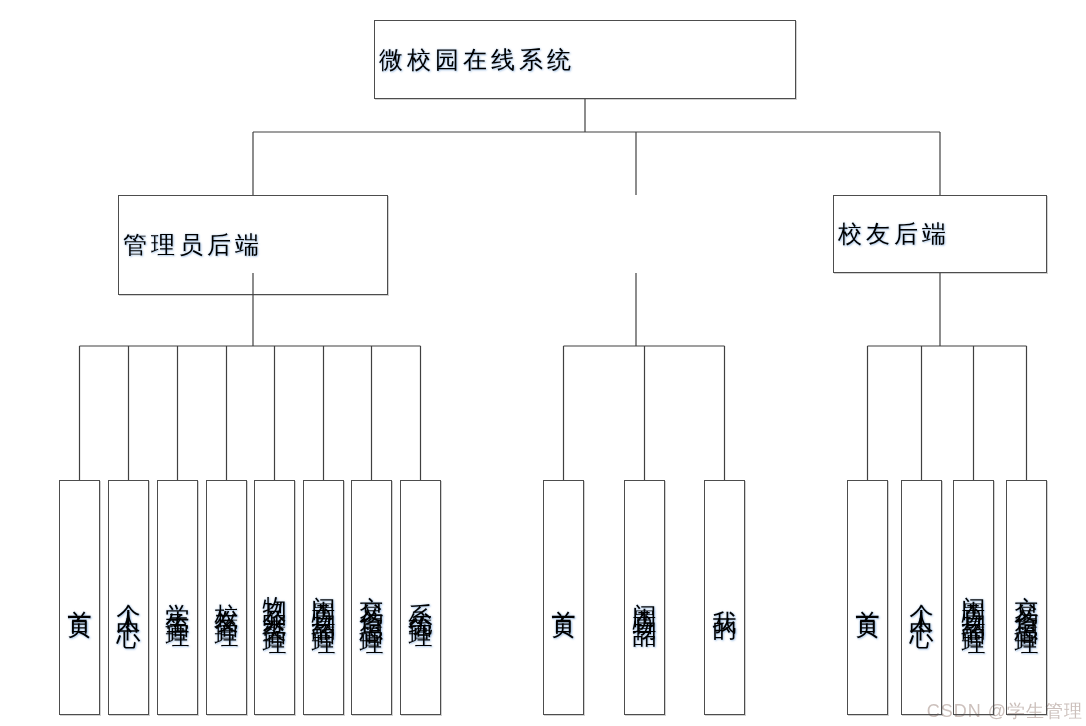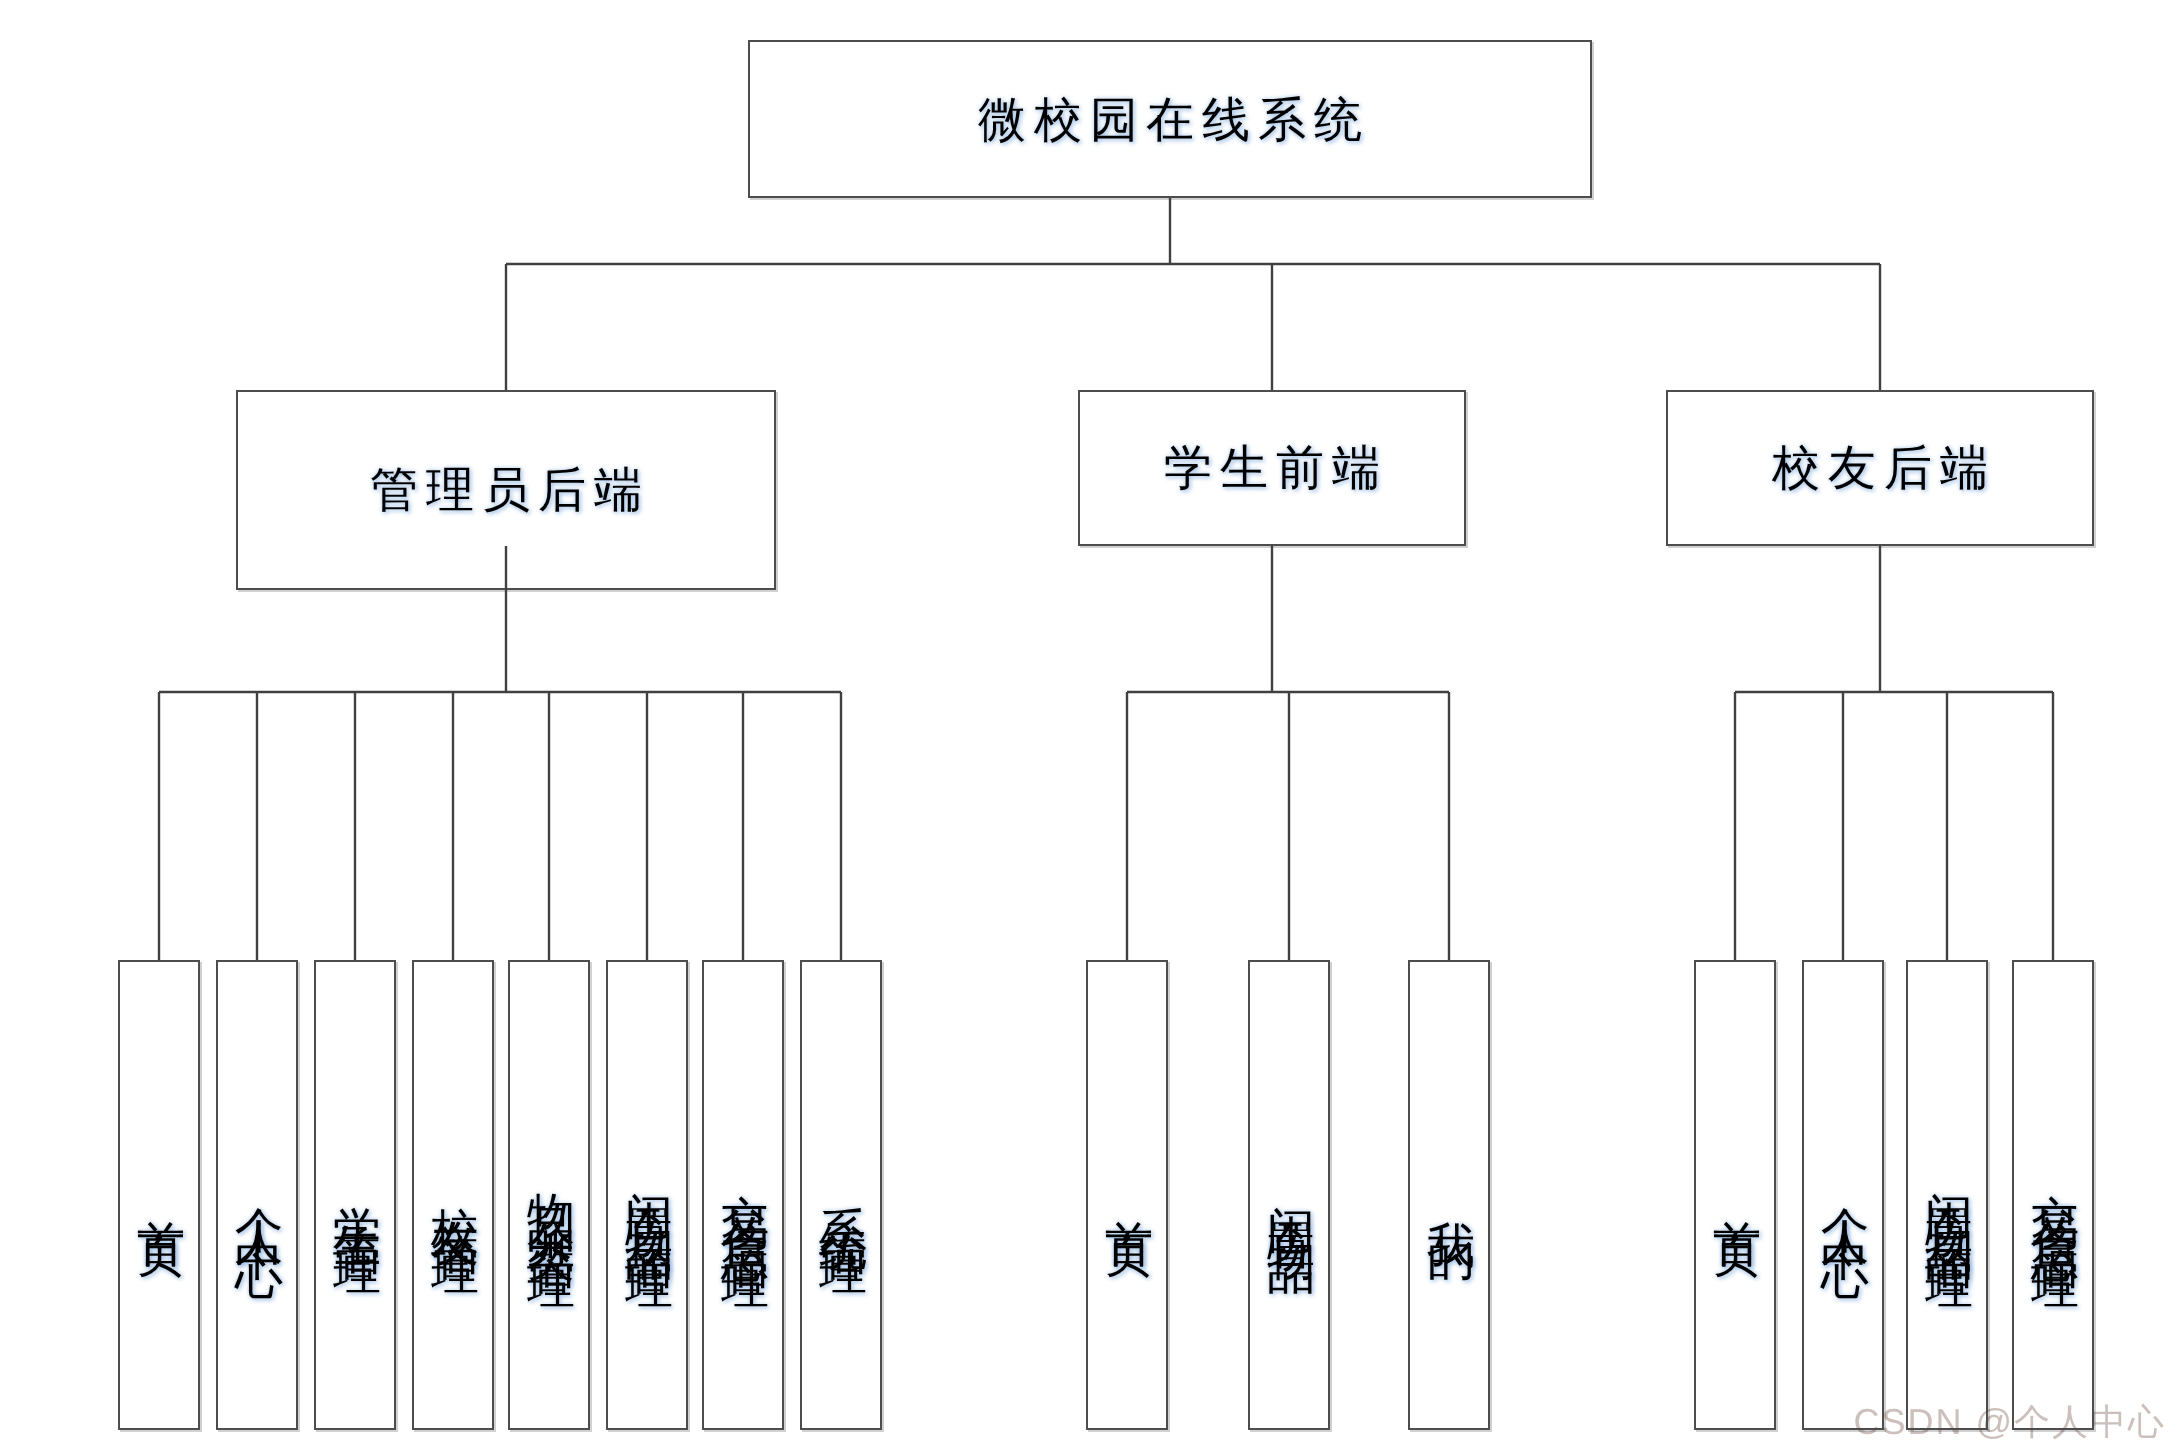--- a/index.html
+++ b/index.html
@@ -22,21 +22,21 @@
   .connectors{
     position:absolute;left:0;top:0;width:1086px;height:726px;
     z-index:2;pointer-events:none;
   }
   .connectors line{stroke:var(--line);stroke-width:1.2;}
   .node{
     position:absolute;
     border:1.4px solid var(--border);
     background:transparent;
     box-shadow:1px 1px 0 rgba(0,0,0,.18);
-    display:flex;align-items:center;justify-content:center;
+    display:flex;align-items:center;
     z-index:1;
     box-sizing:border-box;
   }
   .node .lbl{
     font-size:24px;
     letter-spacing:4px;
     text-indent:4px;
     white-space:nowrap;
     text-shadow:1px 1px 2px var(--glow), 0 0 2px var(--glow);
   }
@@ -68,21 +68,21 @@
     color:var(--wm);
     letter-spacing:1px;
     white-space:nowrap;
   }
 </style>
 </head>
 <body>
 
 <div class="canvas">
 
-  <span class="watermark">CSDN @个人中心</span>
+  <span class="watermark">CSDN @学生管理</span>
 
   <svg class="connectors" width="1086" height="726">
       <line x1="585" y1="99" x2="585" y2="132"></line>
       <line x1="253" y1="132" x2="940" y2="132"></line>
       <line x1="253" y1="132" x2="253" y2="195"></line>
       <line x1="636" y1="132" x2="636" y2="195"></line>
       <line x1="940" y1="132" x2="940" y2="195"></line>
       <line x1="253" y1="273" x2="253" y2="346"></line>
       <line x1="79.5" y1="346" x2="420.5" y2="346"></line>
       <line x1="79.5" y1="346" x2="79.5" y2="480"></line>
@@ -105,23 +105,20 @@
       <line x1="973.5" y1="346" x2="973.5" y2="480"></line>
       <line x1="1026.5" y1="346" x2="1026.5" y2="480"></line>
     </svg>
 
   <div class="node b-root" id="n-root">
     <span class="lbl">微校园在线系统</span>
   </div>
 
   <div class="node b-admin" id="n-b0">
     <span class="lbl">管理员后端</span>
-  </div>
-  <div class="node b-student" id="n-b1">
-    <span class="lbl">学生前端</span>
   </div>
   <div class="node b-alumni" id="n-b2">
     <span class="lbl">校友后端</span>
   </div>
 
   <div class="leaf" style="left:59px">
     <span class="vlbl">首页</span>
   </div>
   <div class="leaf" style="left:108px">
     <span class="vlbl">个人中心</span>

